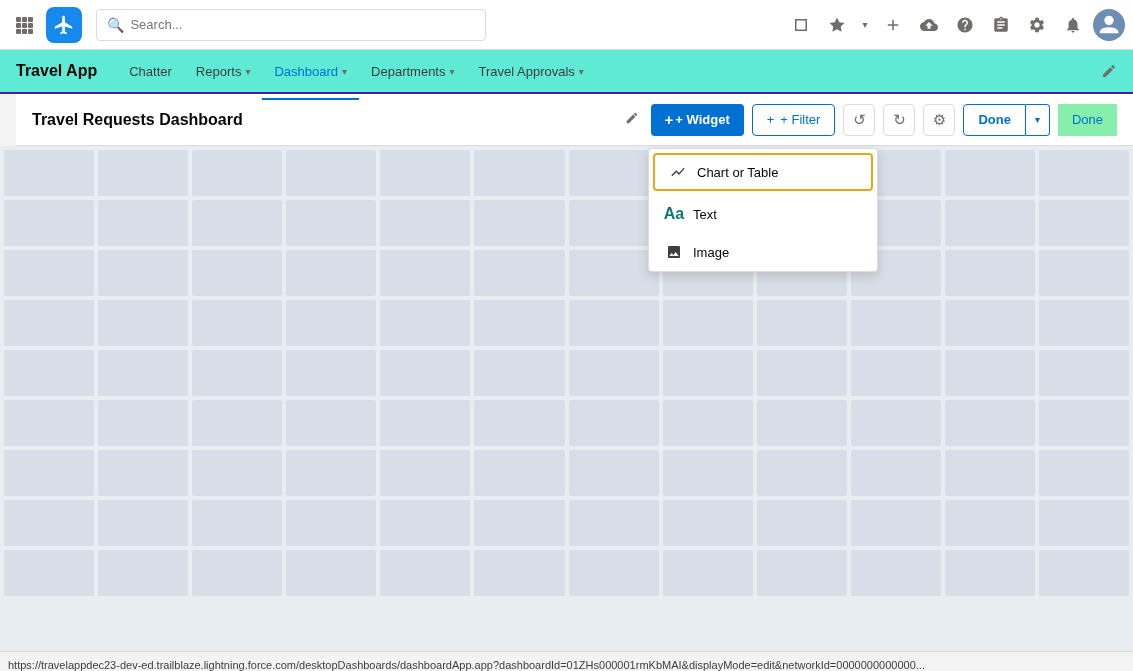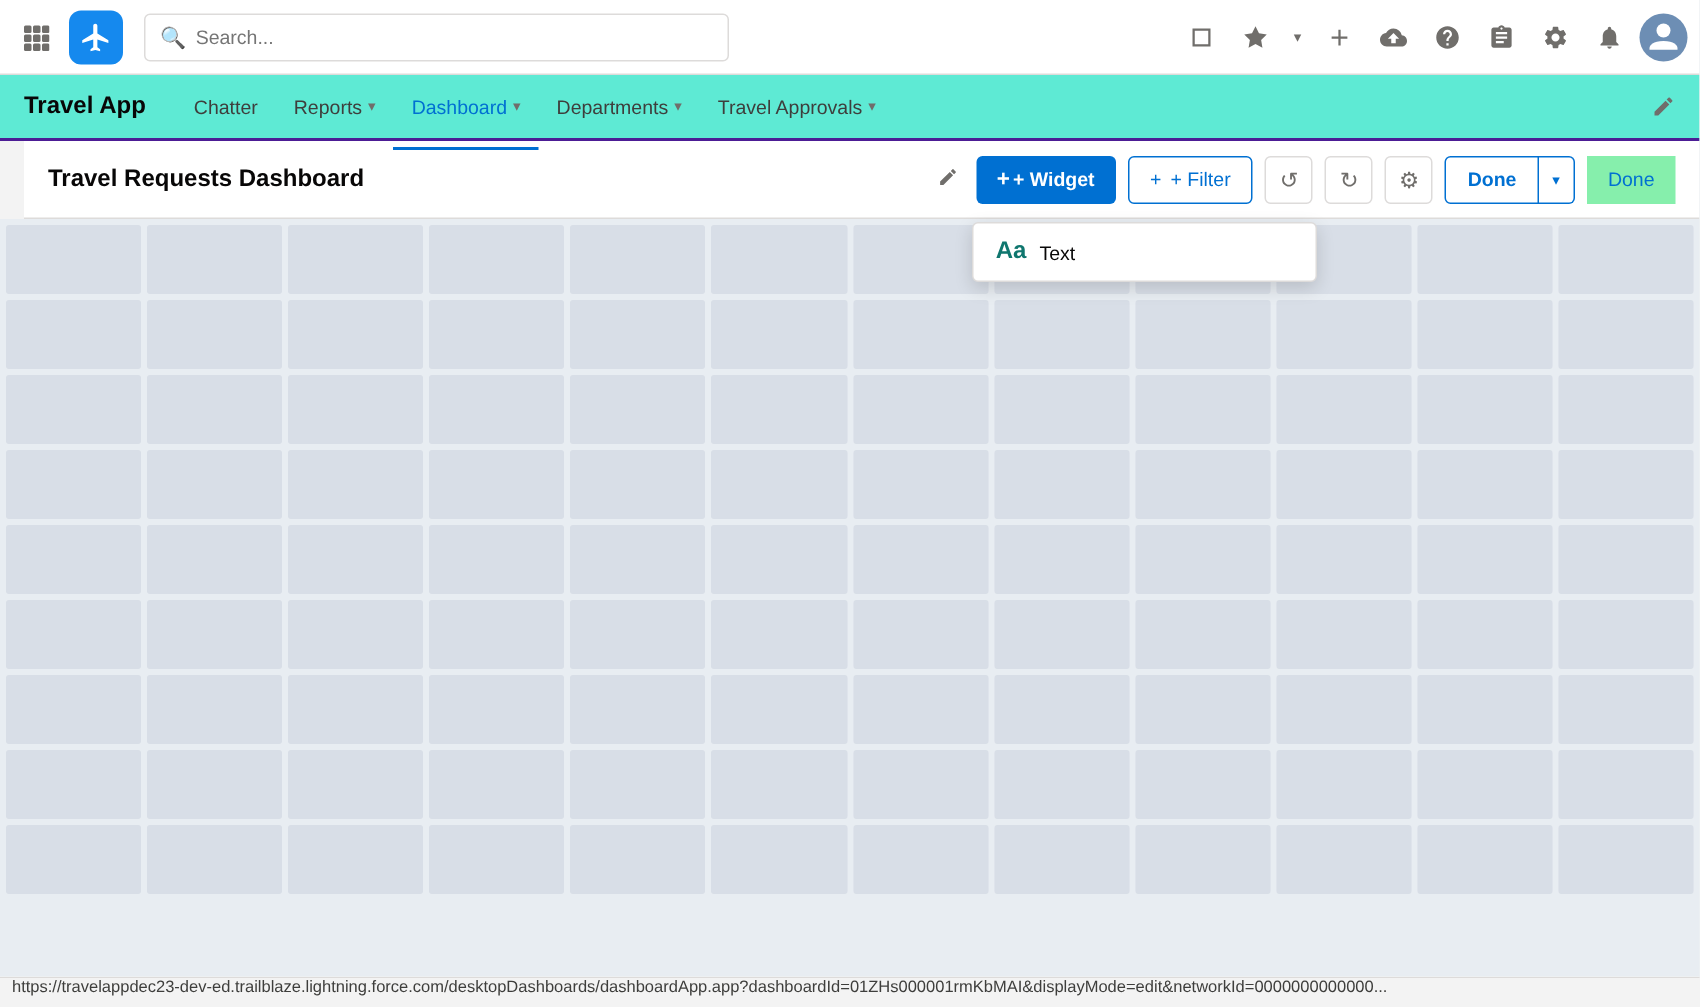--- a/index.html
+++ b/index.html
@@ -185,21 +185,21 @@
       width: 18px; height: 18px;
       display: flex; align-items: center; justify-content: center;
       color: #3e3e3c; font-size: 14px; flex-shrink: 0;
     }
 
     .status-bar {
       position: fixed; bottom: 0; left: 0; right: 0;
       height: 20px;
       background: #f3f3f3;
       border-top: 1px solid #dddbda;
-      display: flex; align-items: flex-start;
+      display: flex; align-items: flex-end;
       padding: 0 8px;
       font-size: 11px; color: #3e3e3c;
     }
 
     .save-btn-group {
       display: flex; align-items: center;
     }
     .btn-save-main {
       background: #fff; color: #0070d2;
       border: 1px solid #0070d2;
@@ -456,21 +456,37 @@
       <div class="grid-cell"></div>
       <div class="grid-cell"></div>
       <div class="grid-cell"></div>
       <div class="grid-cell"></div>
       <div class="grid-cell"></div>
       <div class="grid-cell"></div>
     </div>
 </div>
 
 <div class="dropdown-menu">
+  <div class="dropdown-item highlighted">
+    <div class="dropdown-item-icon">
+      <svg width="16" height="16" viewBox="0 0 24 24" fill="#3e3e3c">
+          <path d="M3.5 18.49l6-6.01 4 4L22 6.92l-1.41-1.41-7.09 7.97-4-4L2 16.99z"></path>
+        </svg>
+    </div>
+    <span>Chart or Table</span>
+  </div>
   <div class="dropdown-item">
     <div class="dropdown-item-icon" style="font-size:16px; font-weight:bold; color:#0f766e;">Aa</div>
     <span>Text</span>
   </div>
+  <div class="dropdown-item">
+    <div class="dropdown-item-icon">
+      <svg width="16" height="16" viewBox="0 0 24 24" fill="#3e3e3c">
+          <path d="M21 19V5c0-1.1-.9-2-2-2H5c-1.1 0-2 .9-2 2v14c0 1.1.9 2 2 2h14c1.1 0 2-.9 2-2zM8.5 13.5l2.5 3.01L14.5 12l4.5 6H5l3.5-4.5z"></path>
+        </svg>
+    </div>
+    <span>Image</span>
+  </div>
 </div>
 
 <div class="status-bar">
   <span>https://travelappdec23-dev-ed.trailblaze.lightning.force.com/desktopDashboards/dashboardApp.app?dashboardId=01ZHs000001rmKbMAI&amp;displayMode=edit&amp;networkId=0000000000000...</span>
 </div>
 
 </body></html>

